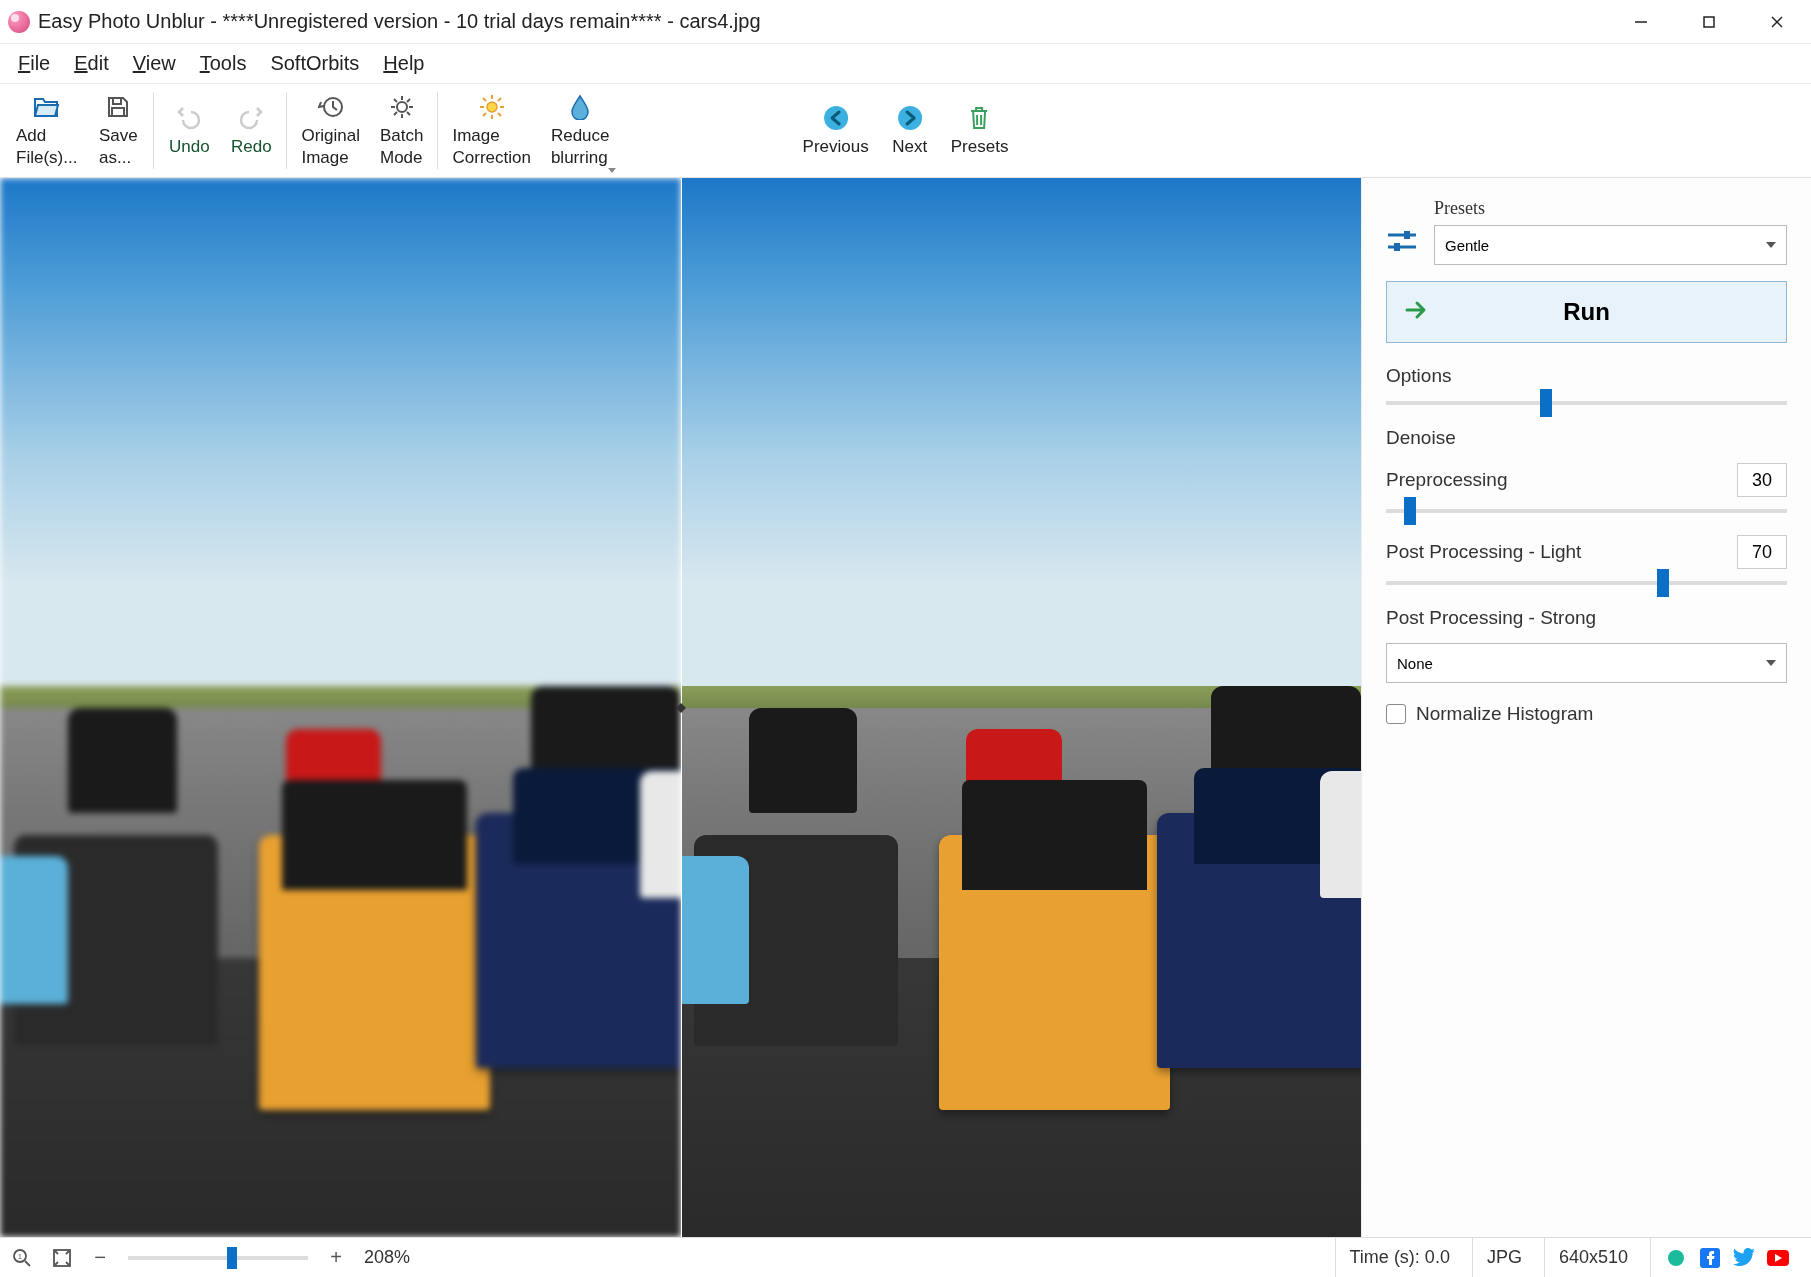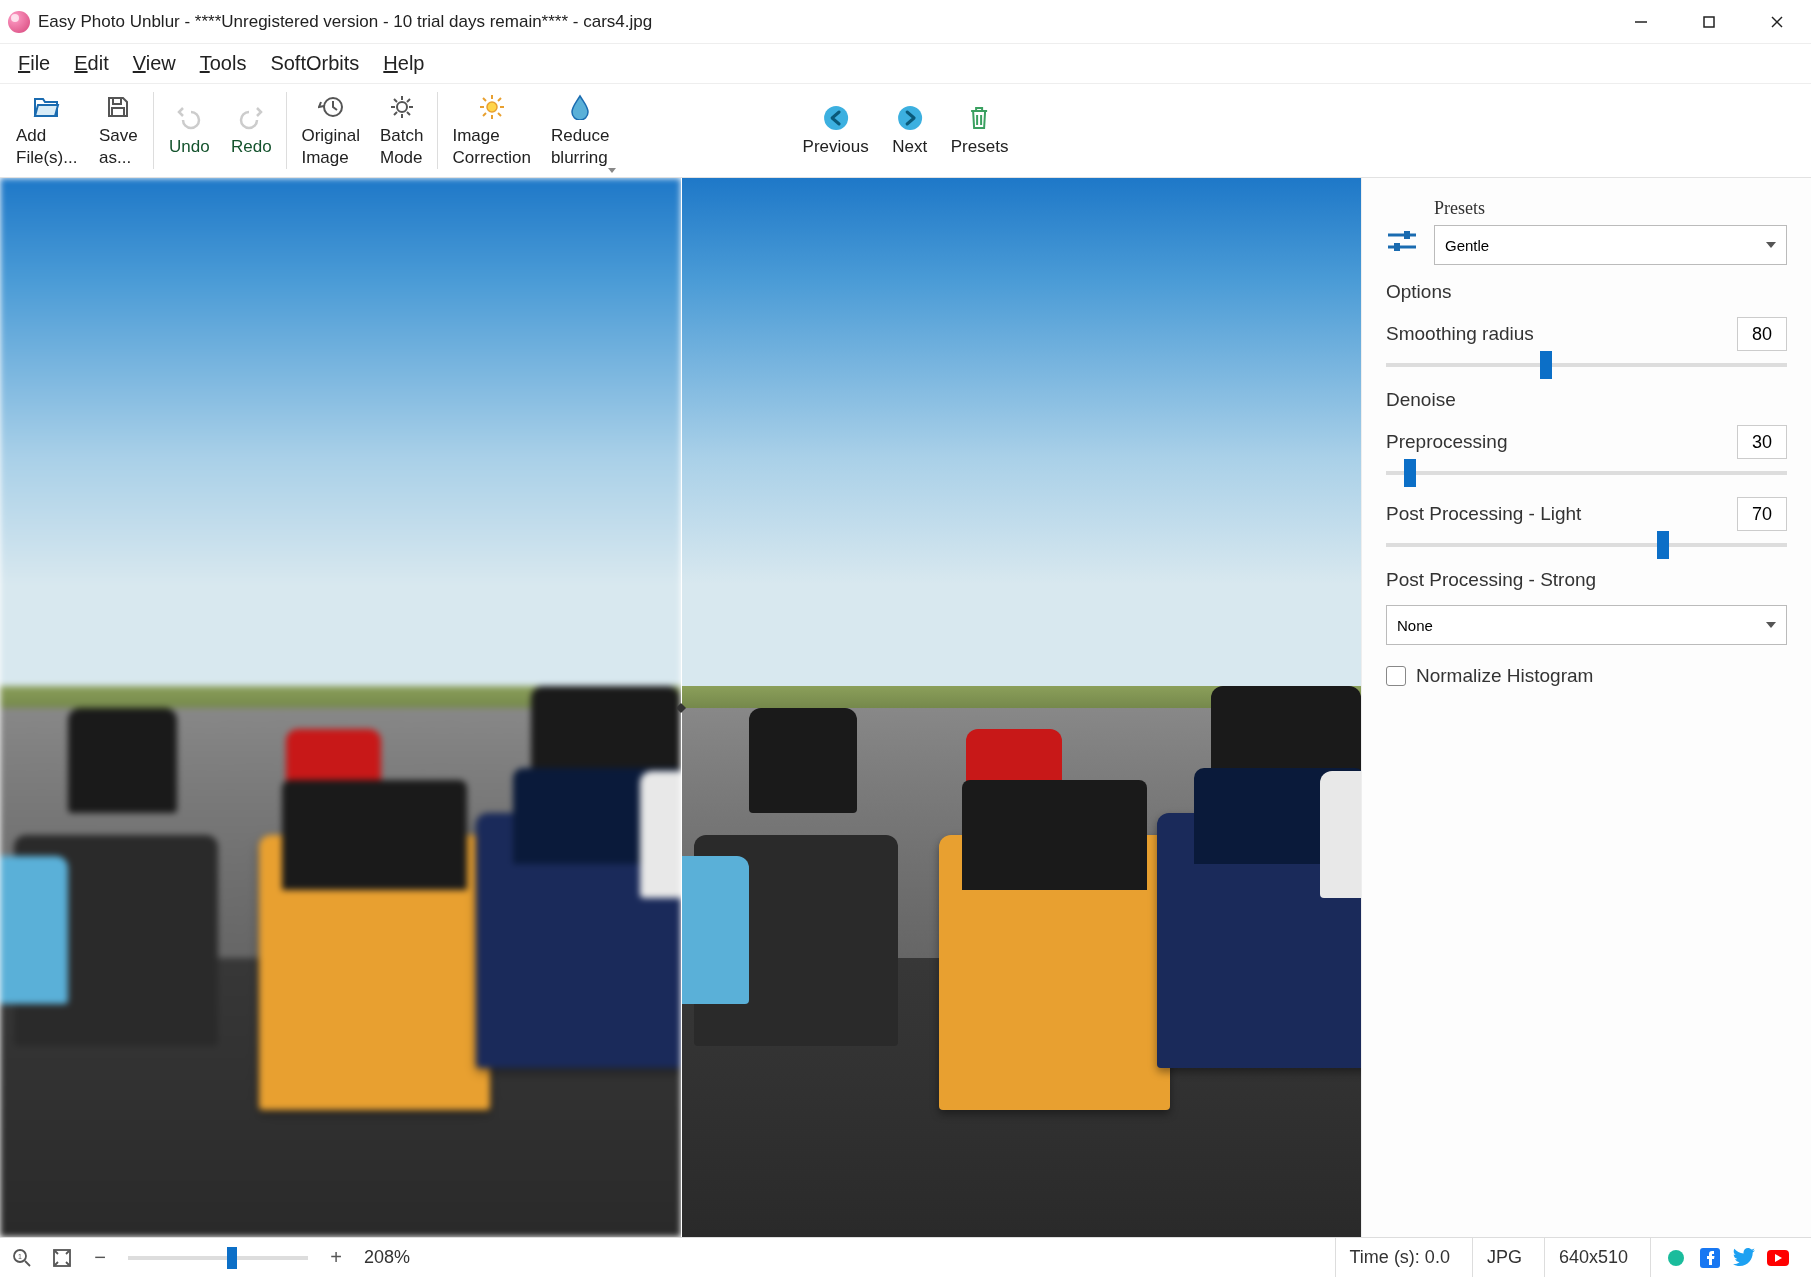--- a/index.html
+++ b/index.html
@@ -1,19 +1,19 @@
 <!DOCTYPE html>
 <html><head>
 <meta charset="utf-8">
 <style>
   * { box-sizing: border-box; margin: 0; padding: 0; font-family: "Segoe UI", Arial, sans-serif; }
   body { background: #fff; width: 1811px; height: 1277px; overflow: hidden; display: flex; flex-direction: column; }
 
   
-  .titlebar { height: 44px; display: flex; align-items: center; padding: 0 0 0 8px; font-size: 17px; color: #222; border-bottom: 1px solid #eee; }
+  .titlebar { height: 44px; display: flex; align-items: center; padding: 0 0 0 8px; font-size: 20px; color: #222; border-bottom: 1px solid #eee; }
   .titlebar .app-icon { width: 22px; height: 22px; margin-right: 8px; border-radius: 50%; background: radial-gradient(circle at 30% 30%, #ff9ec7, #d6457a); position: relative; }
   .titlebar .app-icon::after { content:""; position:absolute; width:8px; height:8px; background:#fff; border-radius:50%; top:3px; left:3px; opacity:.7; }
   .titlebar-text { flex: 0 0 auto; }
   .titlebar-spacer { flex: 1; }
   .win-controls { display: flex; height: 100%; }
   .win-btn { width: 68px; display: flex; align-items: center; justify-content: center; font-size: 16px; cursor: pointer; }
 
   
   .menubar { height: 40px; display: flex; align-items: center; padding: 0 6px; border-bottom: 1px solid #eee; font-size: 20px; color: #222; }
   .menu-item { padding: 6px 12px; cursor: pointer; }
@@ -308,28 +308,32 @@
         </svg>
       </div>
       <div class="preset-col">
         <div class="preset-label">Presets</div>
         <div class="select-box">
           <span>Gentle</span>
         </div>
       </div>
     </div>
 
+    <div class="run-btn">
+      <div class="run-arrow">
+        <svg width="24" height="20" viewBox="0 0 24 20">
+            <path d="M2 10 h16 M12 3 l7 7 -7 7" fill="none" stroke="#2a9a4a" stroke-width="3" stroke-linecap="round" stroke-linejoin="round"></path>
+          </svg>
+      </div>
+      <span>Run</span>
+    </div>
 
     <div class="section-label">Options</div>
 
     <div class="slider-group">
-      <div class="slider-head">
-        <div class="slider-name">Smoothing radius</div>
-        <div class="slider-val">80</div>
-      </div>
       <div class="slider-track">
         <div class="slider-thumb" style="left:40%"></div>
       </div>
     </div>
 
 
     <div class="sub-heading">Denoise</div>
 
     <div class="slider-group">
       <div class="slider-head">

